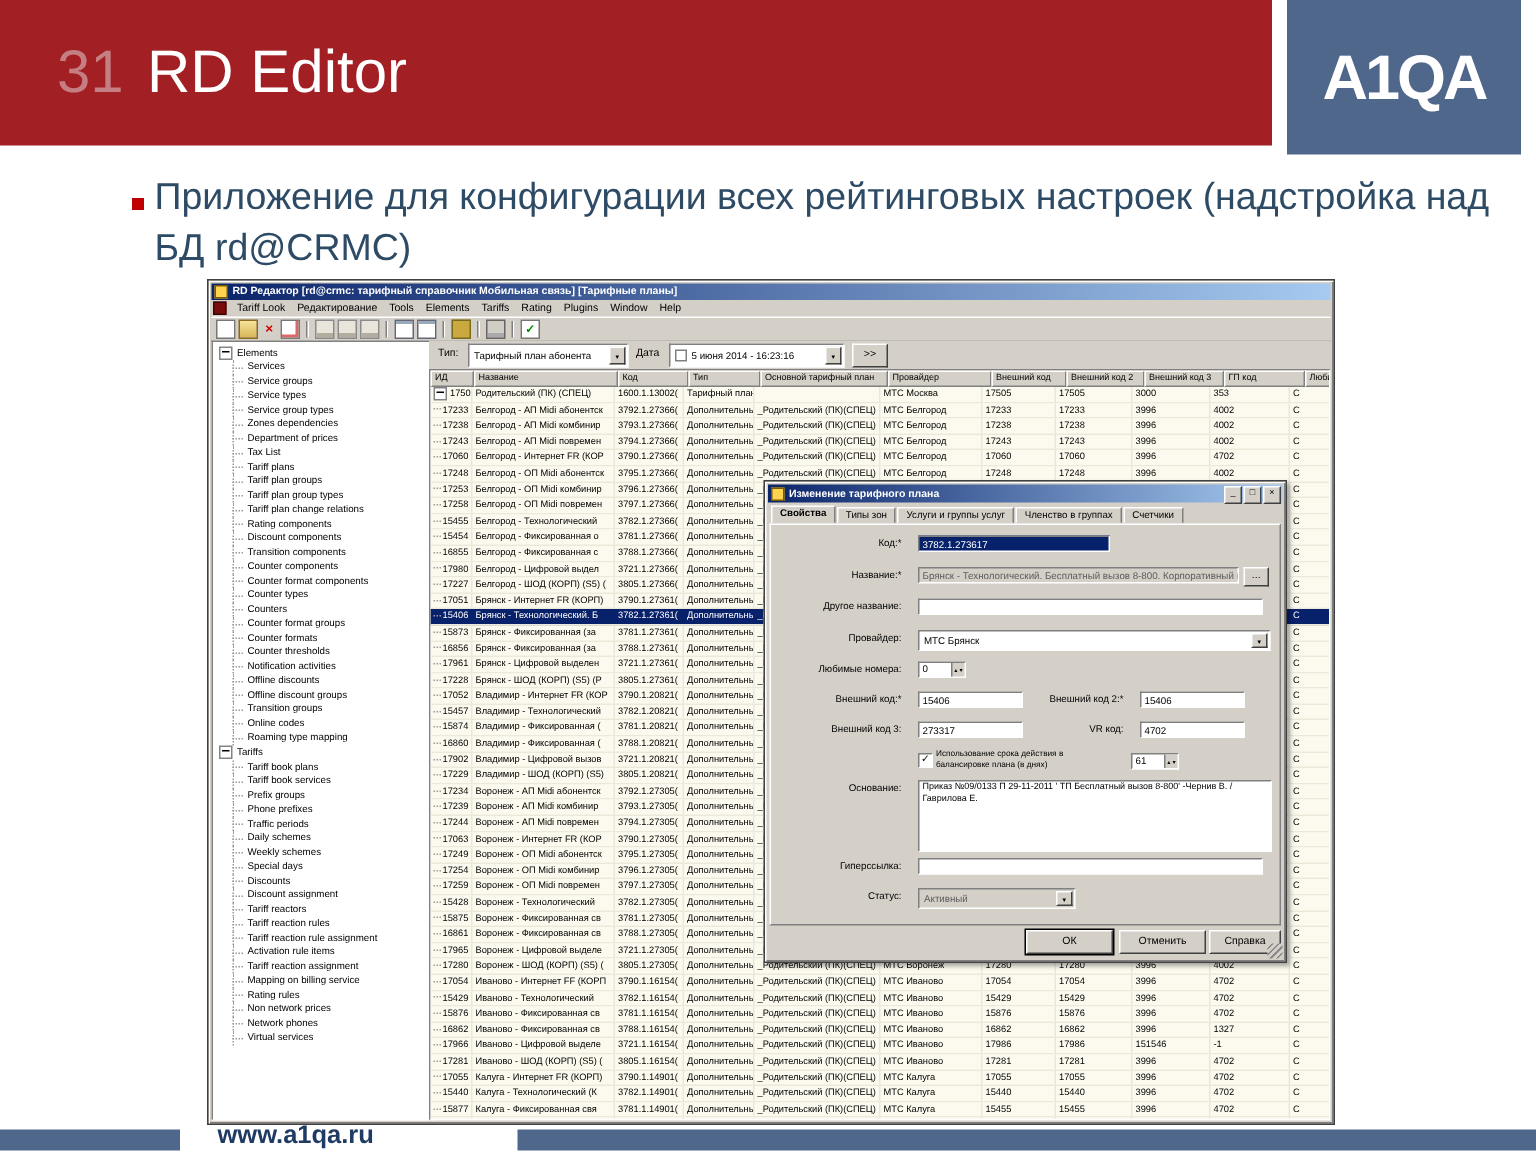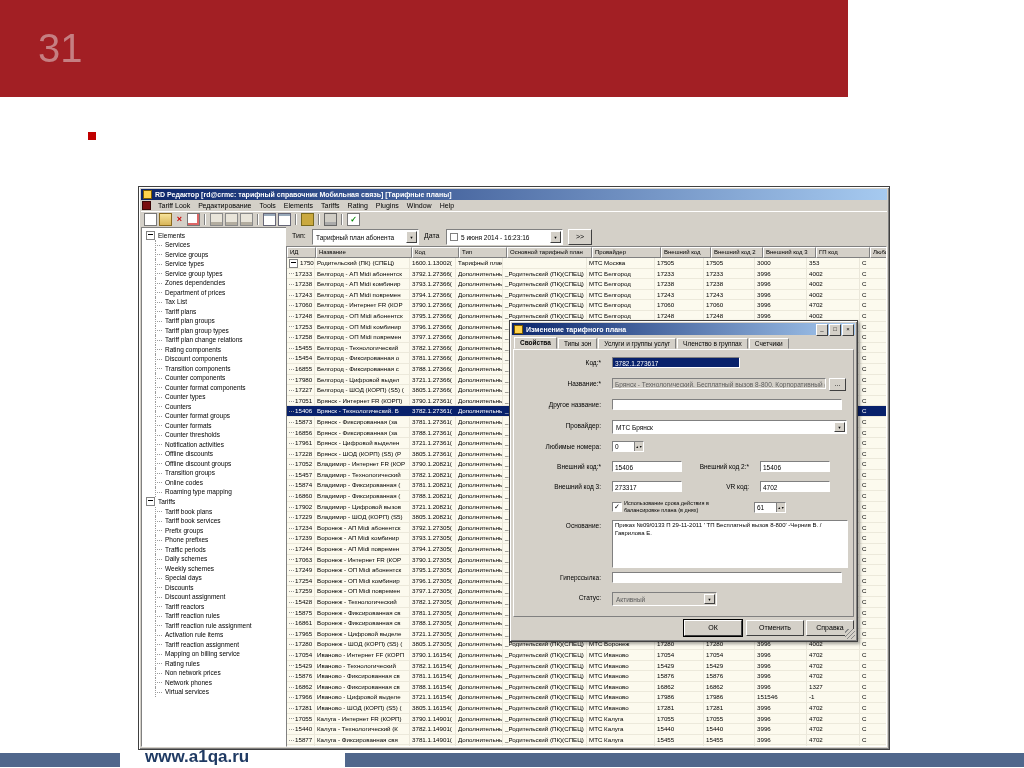--- a/index.html
+++ b/index.html
@@ -117,23 +117,28 @@
   .grip{position:absolute;right:2px;bottom:2px;width:10px;height:10px;
         background:repeating-linear-gradient(135deg,#D4D0C8 0 2px,#8a8a8a 2px 3px);}
 </style>
 </head>
 <body>
 
 <div id="slide">
 
   <div class="hdr">
     <div class="hdr-num">31</div>
+    <div class="hdr-title">RD Editor</div>
   </div>
+  <div class="logo">
+    <span>A1QA</span>
+  </div>
 
   <div class="bullet-sq"></div>
+  <div class="bullet-text">Приложение для конфигурации всех рейтинговых настроек (надстройка над БД rd@CRMC)</div>
 
   <div class="win">
     <div class="tbar">
       <span class="appicon"></span>
       <span class="t">RD Редактор [rd@crmc: тарифный справочник Мобильная связь]   [Тарифные планы]</span>
     </div>
     <div class="menu">
       <span class="mdi-ico"></span>
 
     <span class="menu-item">Tariff Look</span>

